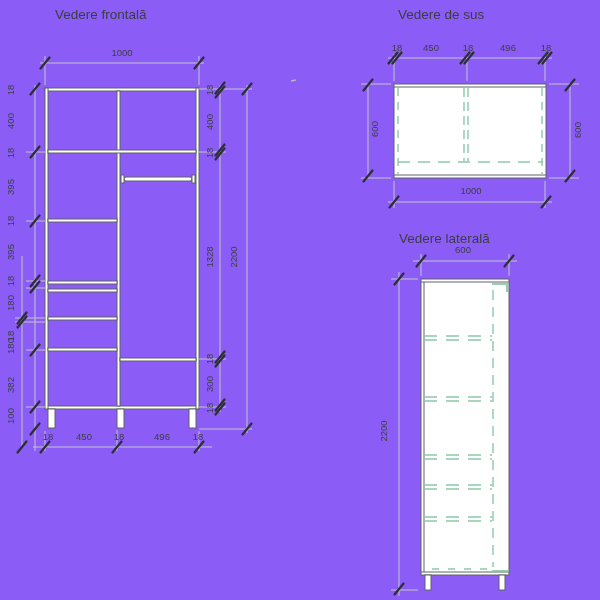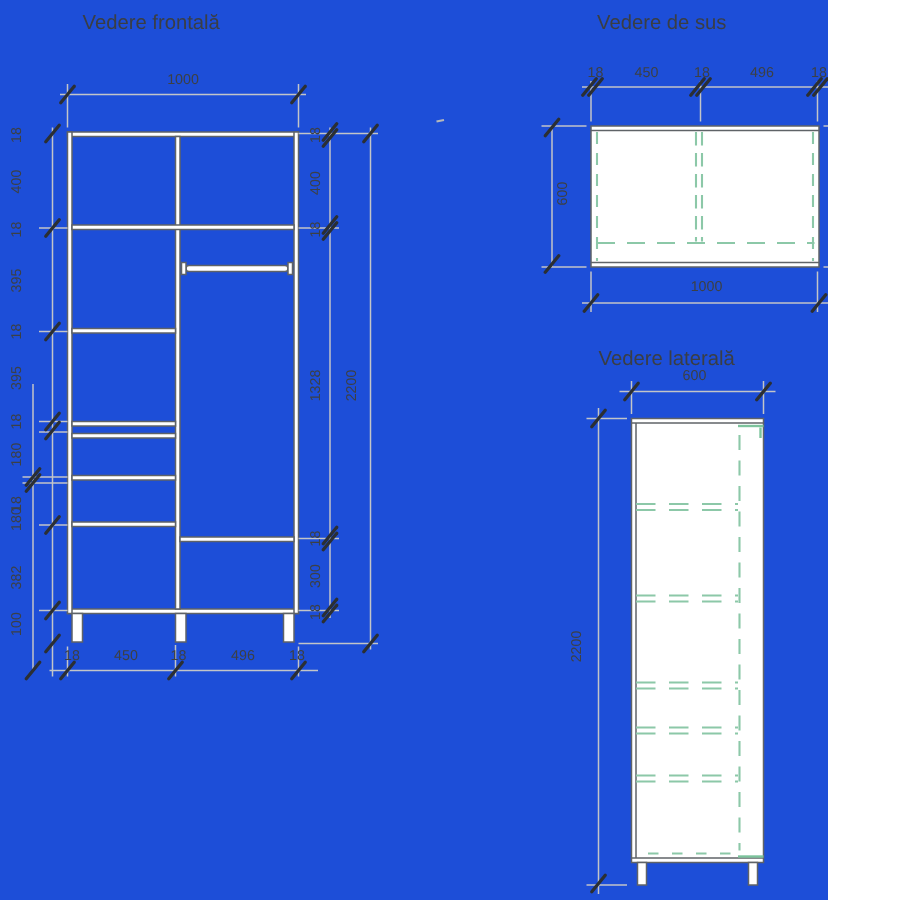--- a/index.html
+++ b/index.html
@@ -1,16 +1,16 @@
 <!DOCTYPE html>
 <html><head>
 <meta charset="utf-8">
 <style>
   html,body{margin:0;padding:0;background:#ffffff;}
-  .canvas{position:relative;width:552px;height:600px;background:#1d4ed8;overflow:hidden;
+  .canvas{position:relative;width:600px;height:600px;background:#8b5cf6;overflow:hidden;
           font-family:"Liberation Sans",sans-serif;}
   svg{position:absolute;left:0;top:0;}
   .draw{stroke:#5f6367;stroke-width:1;fill:#ffffff;}
   .drawline{stroke:#5f6367;stroke-width:1;fill:none;}
   .ext{stroke:#c3c5c8;stroke-width:1;fill:none;}
   .tickline{stroke:#2b2f33;stroke-width:2.2;stroke-linecap:round;}
   .green{stroke:#8cc8a8;stroke-width:1.4;fill:none;}
   .greensolid{stroke:#7cc39c;stroke-width:1.6;fill:none;}
   .dim{font-size:9.5px;fill:#3c4045;}
   .mid{text-anchor:middle;}

